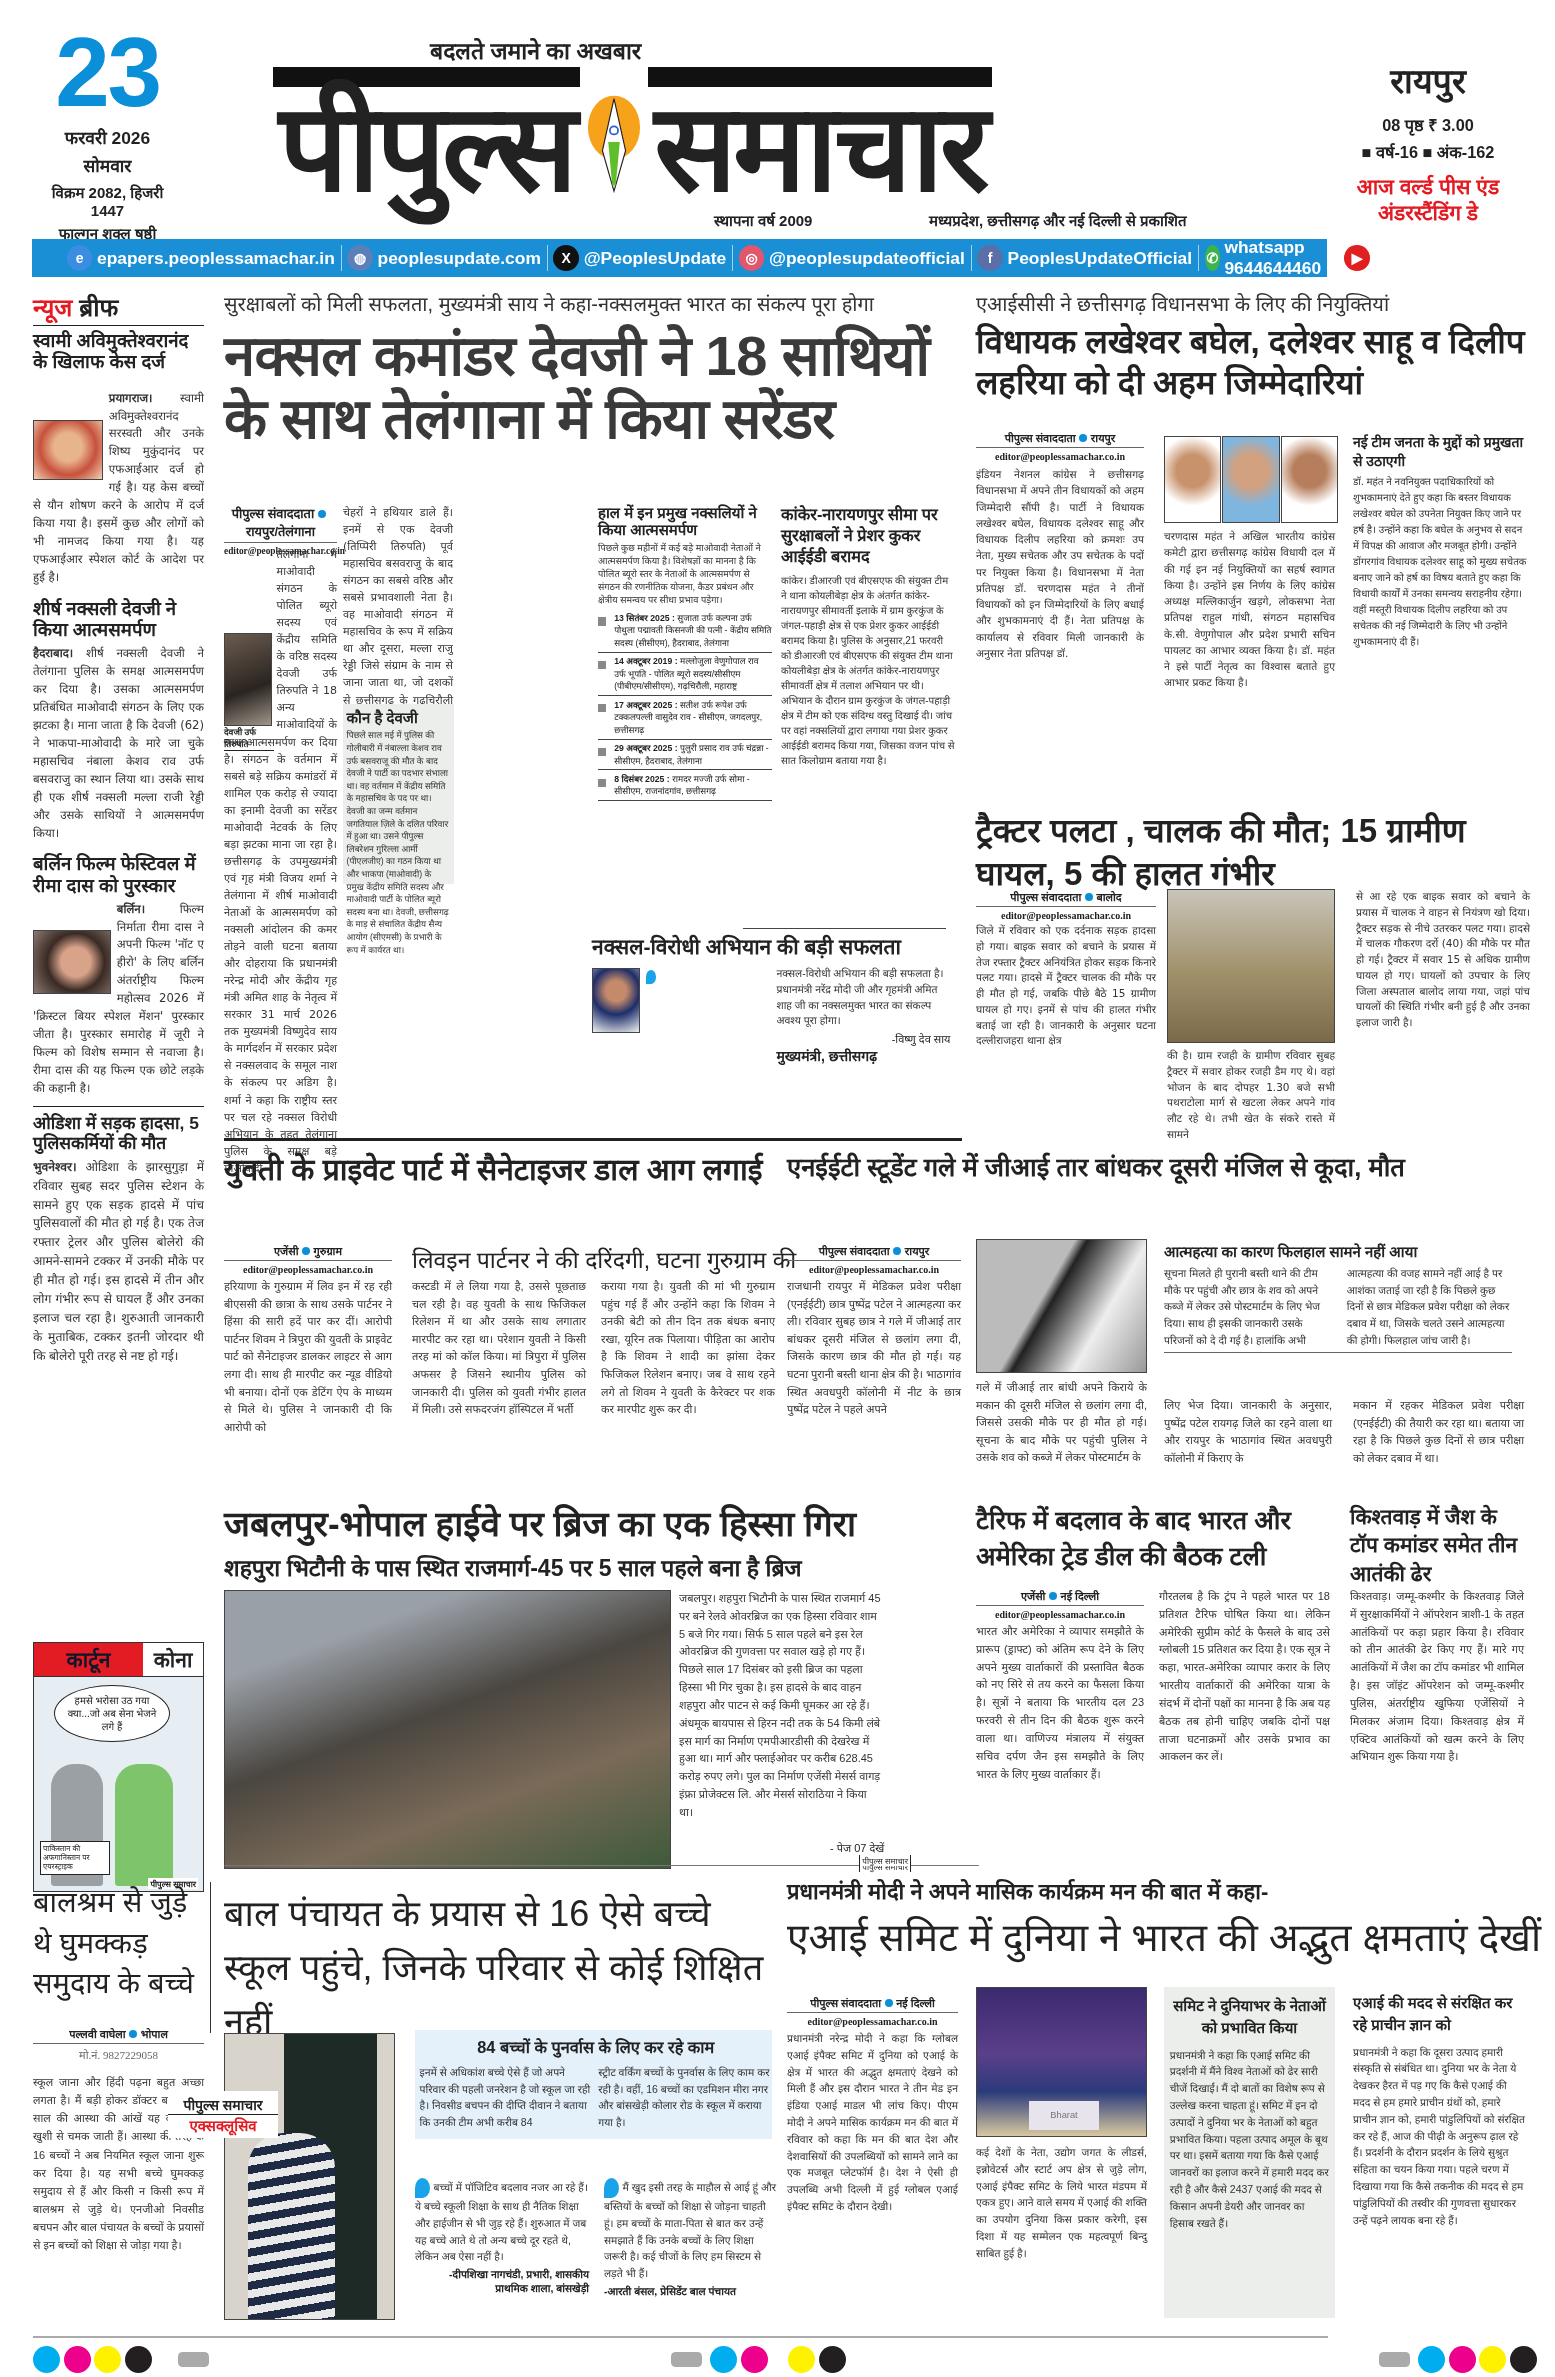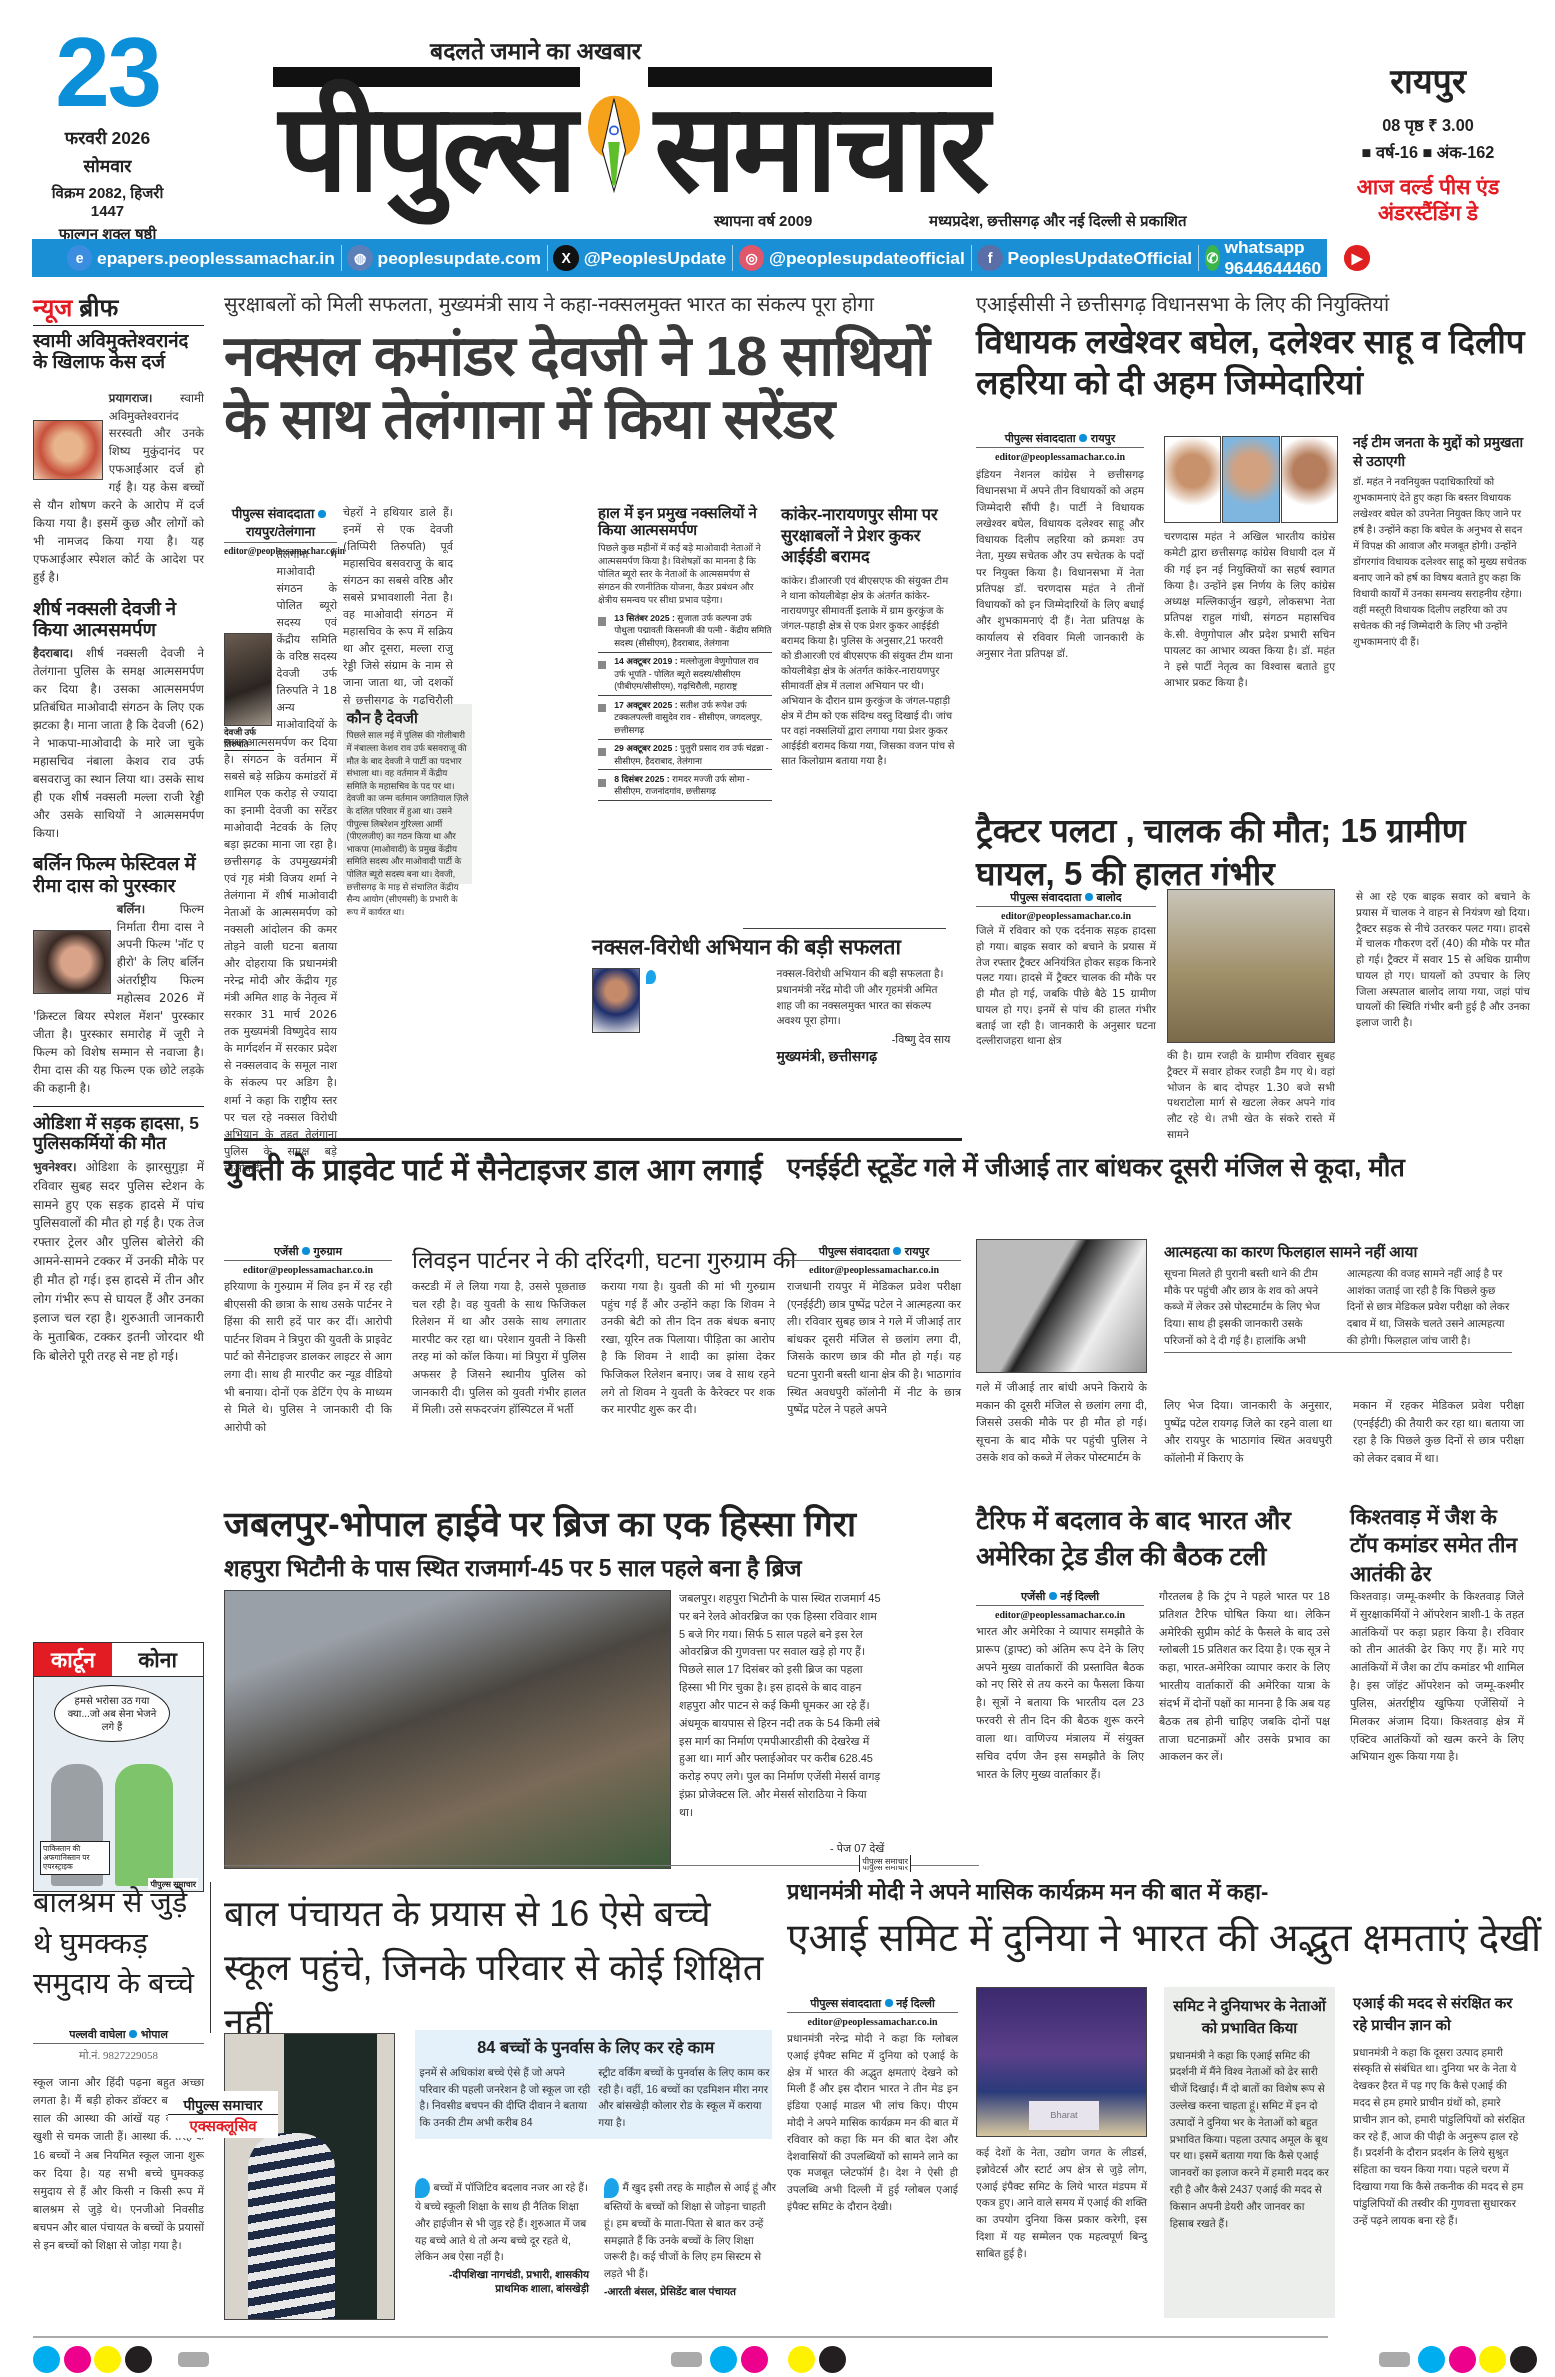--- a/index.html
+++ b/index.html
@@ -113,21 +113,21 @@
   </article>
   <div style="border-top:1.7px solid #222;margin-top:8.1px;clear:both"></div>
   <article style="margin-top:5.8px">
     <h3 class="hl" style="font-size:17.4px">ओडिशा में सड़क हादसा, 5 पुलिसकर्मियों की मौत</h3>
     <div class="cond" style="font-size:12.2px;margin-top:4.6px;text-align:justify"><b>भुवनेश्वर।</b> <span>ओडिशा के झारसुगुड़ा में रविवार सुबह सदर पुलिस स्टेशन के सामने हुए एक सड़क हादसे में पांच पुलिसवालों की मौत हो गई है। एक तेज रफ्तार ट्रेलर और पुलिस बोलेरो की आमने-सामने टक्कर में उनकी मौके पर ही मौत हो गई। इस हादसे में तीन और लोग गंभीर रूप से घायल हैं और उनका इलाज चल रहा है। शुरुआती जानकारी के मुताबिक, टक्कर इतनी जोरदार थी कि बोलेरो पूरी तरह से नष्ट हो गई।</span></div>
   </article>
 </div>
 
 <div class="abs" style="left:33px;top:1642px;width:171px;height:250px;border:1.2px solid #333">
   <div style="display:flex;height:34px;border-bottom:1.2px solid #333">
-    <div style="background:#e31b23;color:#ffffff;font-family:Liberation Sans, sans-serif;font-weight:700;font-size:21px;width:78px;text-align:center;line-height:34px">कार्टून</div>
+    <div style="background:#e31b23;color:#0f172a;font-family:Liberation Sans, sans-serif;font-weight:700;font-size:21px;width:109px;text-align:center;line-height:34px">कार्टून</div>
     <div style="font-family:'Liberation Sans',sans-serif;font-weight:700;font-size:21px;flex:1;text-align:center;line-height:34px">कोना</div>
   </div>
   <div style="position:relative;height:214px;background:#e6eef4">
     <div style="position:absolute;left:20px;top:8.1px;width:116px;border:1.2px solid #222;border-radius:50%;background:#fff;font-family:'Liberation Sans',sans-serif;font-size:10px;text-align:center;padding:8.1px 9.3px;line-height:1.3">हमसे भरोसा उठ गया क्या...जो अब सेना भेजने लगे हैं</div>
     <div style="position:absolute;left:17.4px;top:87px;width:52px;height:122px;background:#9aa0a4;border-radius:23px 23px 3.5px 3.5px"></div>
     <div style="position:absolute;left:81px;top:87px;width:58px;height:122px;background:#7dc46a;border-radius:23px 23px 3.5px 3.5px"></div>
     <div style="position:absolute;left:5.8px;top:164px;width:70px;background:#fff;border:1.2px solid #222;font-family:'Liberation Sans',sans-serif;font-size:7.5px;padding:2.3px;line-height:1.2">पाकिस्तान की अफगानिस्तान पर एयरस्ट्राइक</div>
     <div style="position:absolute;right:4.6px;bottom:2.3px;font-family:'Liberation Sans',sans-serif;font-size:8.1px;font-weight:700;background:#fff;padding:0 2.3px">पीपुल्स समाचार</div>
   </div>
 </div>
@@ -140,21 +140,21 @@
   <div class="email" style="font-size:9.3px">editor@peoplessamachar.co.in</div>
 </div>
 <div class="abs body" style="left:224px;top:546px;width:113px;font-size:11px">
   <div class="photo" style="float:left;width:48px;height:93px;margin:87px 4.6px 0 0;background:linear-gradient(160deg,#6b5c50,#2a2420 60%,#a0968a)"></div>
   <span>तेलंगाना में माओवादी संगठन के पोलित ब्यूरो सदस्य एवं केंद्रीय समिति के वरिष्ठ सदस्य देवजी उर्फ तिरुपति ने 18 अन्य माओवादियों के साथ आत्मसमर्पण कर दिया है। संगठन के वर्तमान में सबसे बड़े सक्रिय कमांडरों में शामिल एक करोड़ से ज्यादा का इनामी देवजी का सरेंडर माओवादी नेटवर्क के लिए बड़ा झटका माना जा रहा है। छत्तीसगढ़ के उपमुख्यमंत्री एवं गृह मंत्री विजय शर्मा ने तेलंगाना में शीर्ष माओवादी नेताओं के आत्मसमर्पण को नक्सली आंदोलन की कमर तोड़ने वाली घटना बताया और दोहराया कि प्रधानमंत्री नरेन्द्र मोदी और केंद्रीय गृह मंत्री अमित शाह के नेतृत्व में सरकार 31 मार्च 2026 तक मुख्यमंत्री विष्णुदेव साय के मार्गदर्शन में सरकार प्रदेश से नक्सलवाद के समूल नाश के संकल्प पर अडिग है। शर्मा ने कहा कि राष्ट्रीय स्तर पर चल रहे नक्सल विरोधी अभियान के तहत तेलंगाना पुलिस के समक्ष बड़े माओवादी</span>
 </div>
 <div class="abs" style="left:224px;top:726px;font-family:'Liberation Sans',sans-serif;font-weight:700;font-size:8.7px;border-bottom:1.2px solid #222;width:50px">देवजी उर्फ तिरुपति</div>
 
 <div class="abs body" style="left:343px;top:504px;width:110px;font-size:11px">चेहरों ने हथियार डाले हैं। इनमें से एक देवजी (तिप्पिरी तिरुपति) पूर्व महासचिव बसवराजु के बाद संगठन का सबसे वरिष्ठ और सबसे प्रभावशाली नेता है। वह माओवादी संगठन में महासचिव के रूप में सक्रिय था और दूसरा, मल्ला राजु रेड्डी जिसे संग्राम के नाम से जाना जाता था, जो दशकों से छत्तीसगढ़ के गढ़चिरौली और अबूझमाड़ (नारायणपुर) जैसे क्षेत्रों में सक्रिय रहा है।</div>
 
-<div class="abs grey-box" style="left:343px;top:704px;width:129px;height:180px;padding:4.6px 3.5px">
+<div class="abs grey-box" style="left:343px;top:704px;width:111px;height:180px;padding:4.6px 3.5px">
   <h3 class="hl" style="font-size:15px">कौन है देवजी</h3>
   <div class="cond" style="font-size:8.7px;line-height:1.45;margin-top:3.5px">पिछले साल मई में पुलिस की गोलीबारी में नंबाल्ला केशव राव उर्फ बसवराजू की मौत के बाद देवजी ने पार्टी का पदभार संभाला था। वह वर्तमान में केंद्रीय समिति के महासचिव के पद पर था। देवजी का जन्म वर्तमान जगतियाल ज़िले के दलित परिवार में हुआ था। उसने पीपुल्स लिबरेशन गुरिल्ला आर्मी (पीएलजीए) का गठन किया था और भाकपा (माओवादी) के प्रमुख केंद्रीय समिति सदस्य और माओवादी पार्टी के पोलित ब्यूरो सदस्य बना था। देवजी, छत्तीसगढ़ के माड़ से संचालित केंद्रीय सैन्य आयोग (सीएमसी) के प्रभारी के रूप में कार्यरत था।</div>
 </div>
 
 <div class="abs" style="left:598px;top:504px;width:174px">
   <h3 class="hl" style="font-size:15px">हाल में इन प्रमुख नक्सलियों ने किया आत्मसमर्पण</h3>
   <div class="cond" style="font-size:9.3px;line-height:1.4;margin-top:3.5px">पिछले कुछ महीनों में कई बड़े माओवादी नेताओं ने आत्मसमर्पण किया है। विशेषज्ञों का मानना है कि पोलित ब्यूरो स्तर के नेताओं के आत्मसमर्पण से संगठन की रणनीतिक योजना, कैडर प्रबंधन और क्षेत्रीय समन्वय पर सीधा प्रभाव पड़ेगा।</div>
   <div style="margin-top:2.3px">
     <div class="bullet" style="font-size:8.7px">
         <span class="sq"></span>

